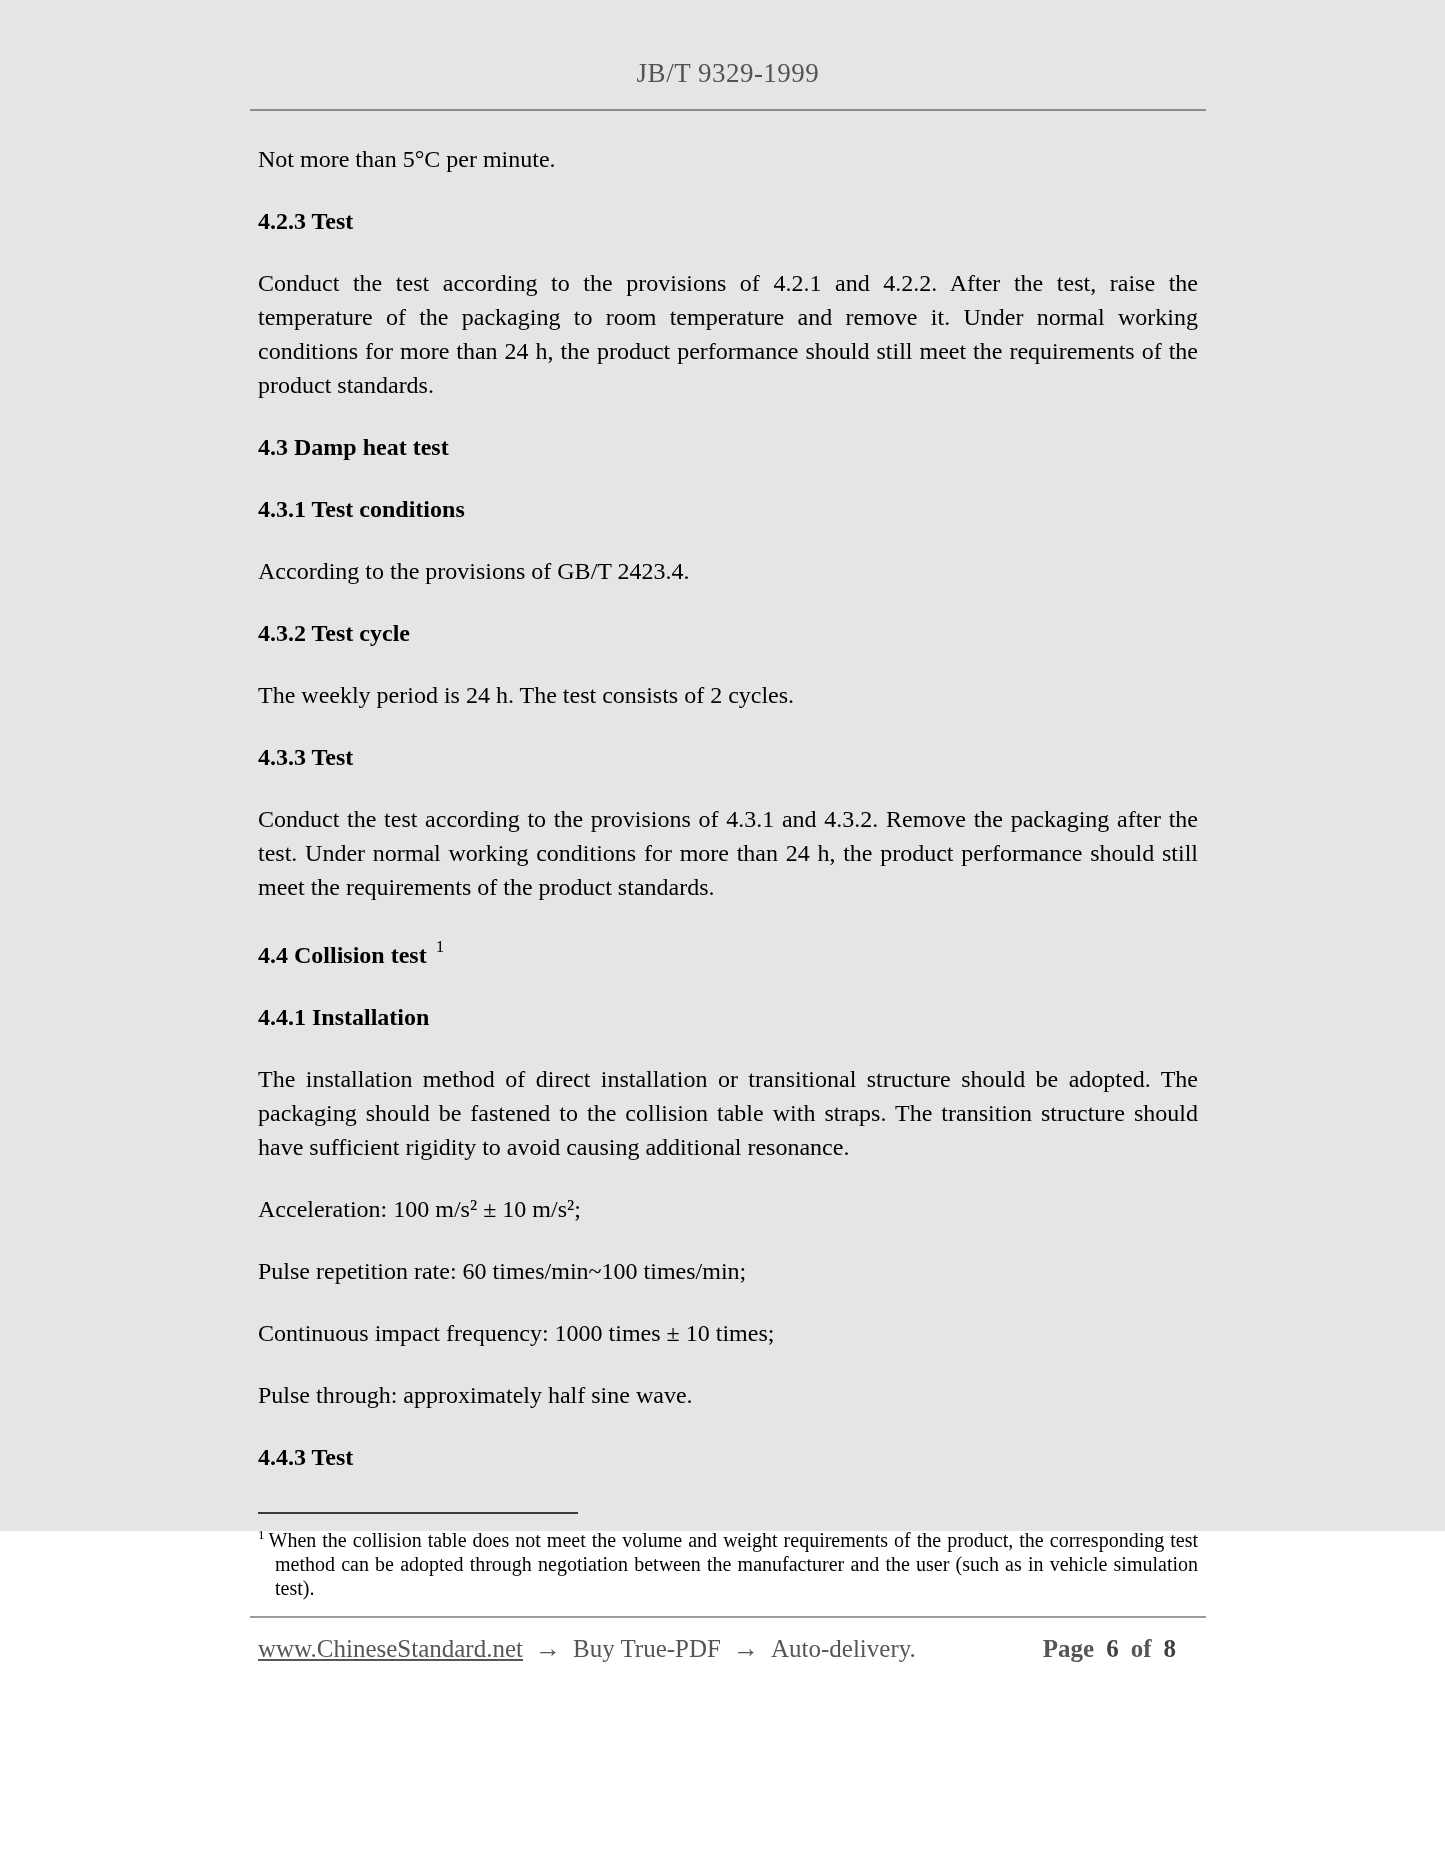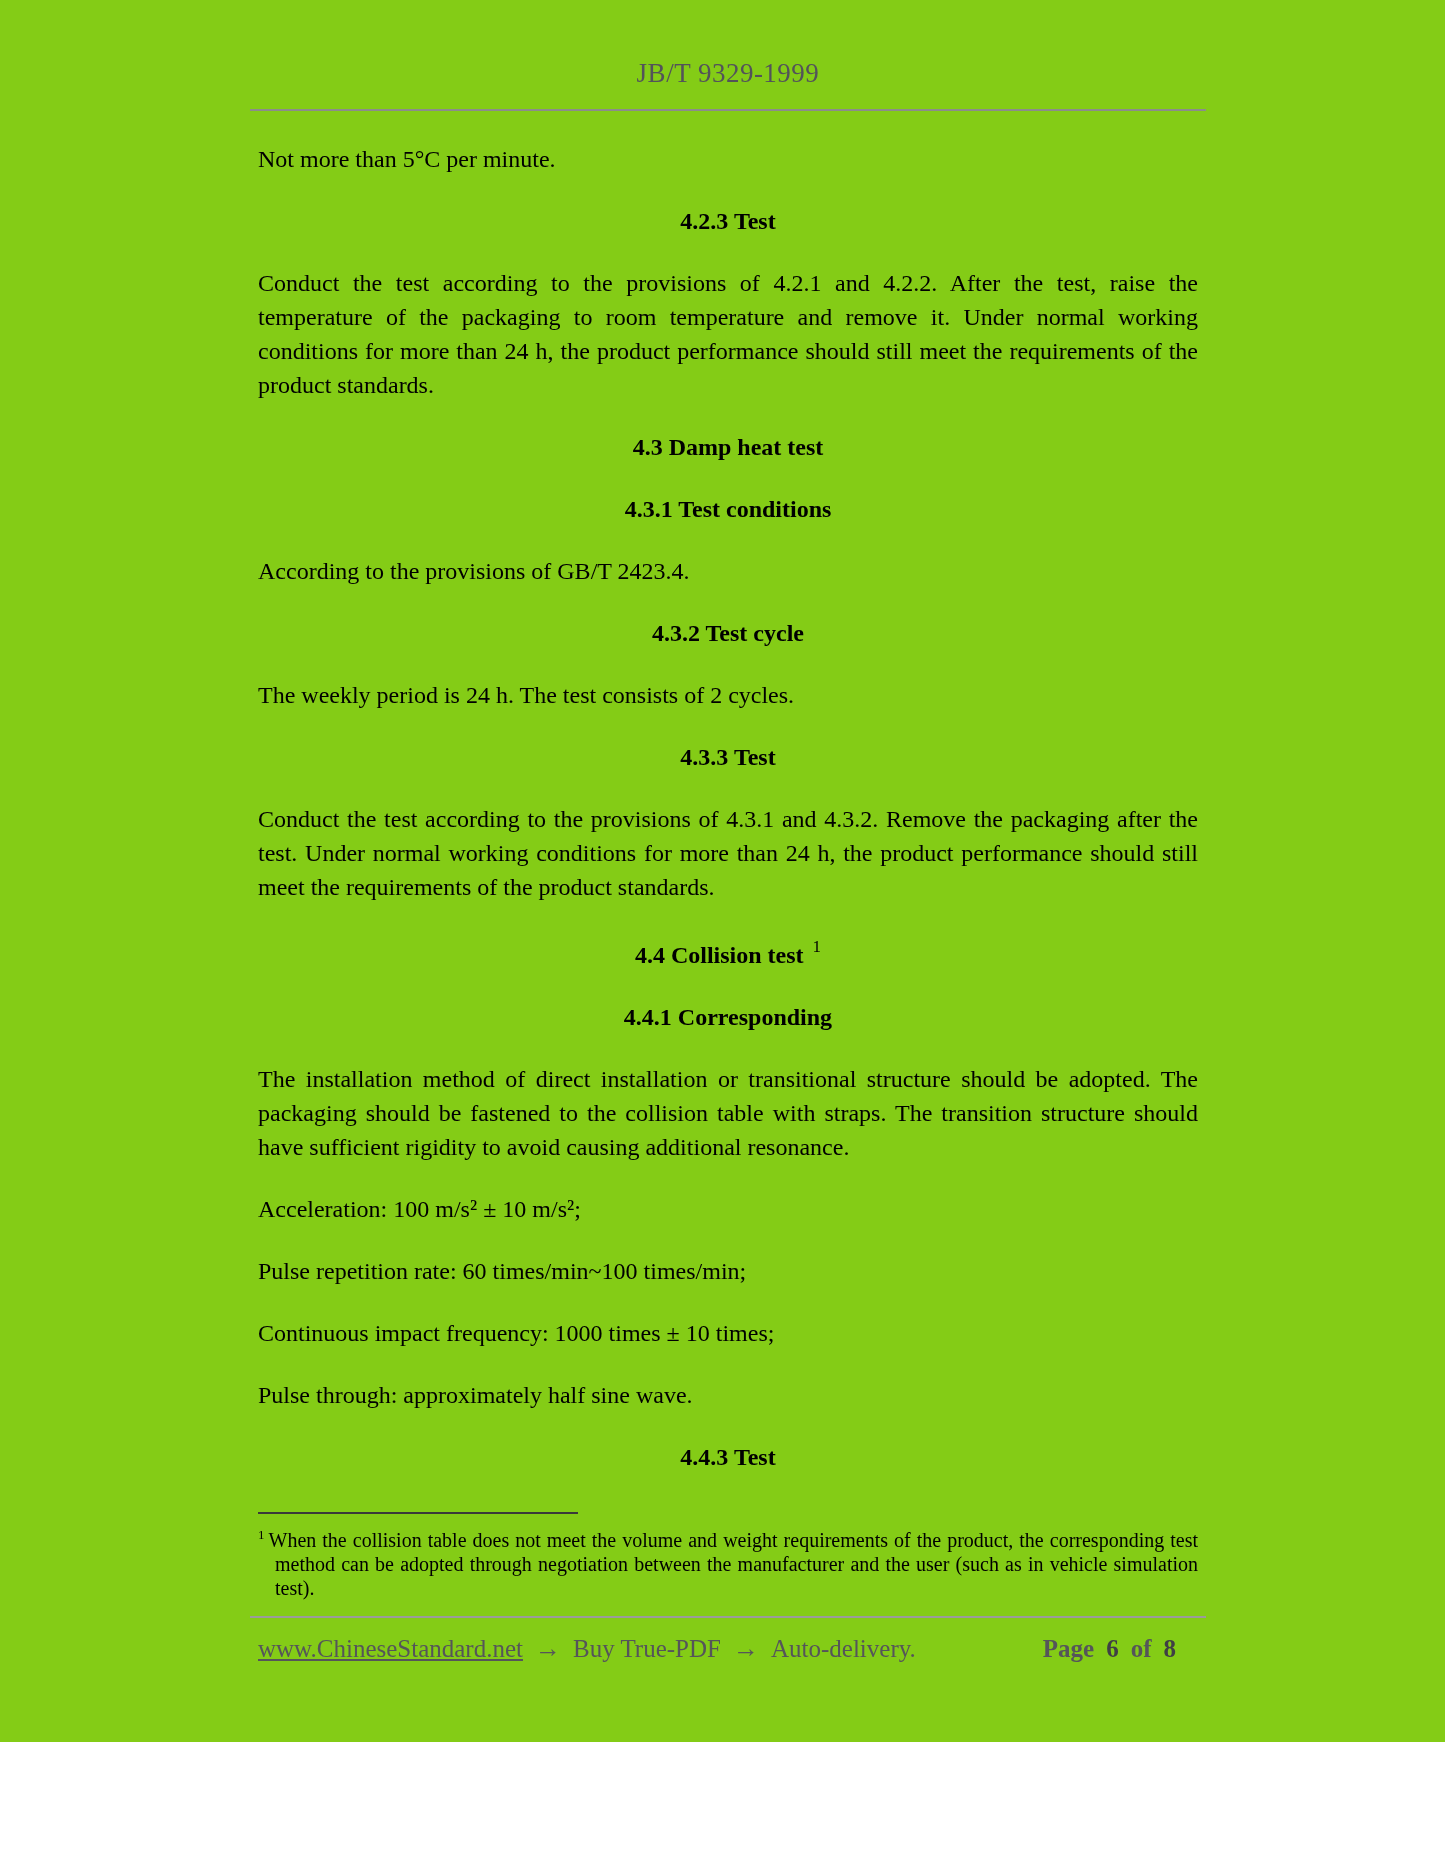--- a/index.html
+++ b/index.html
@@ -2,21 +2,21 @@
 <html><head>
 <meta charset="utf-8">
 <style>
   html, body { margin: 0; padding: 0; background: #ffffff; }
   body {
     width: 1445px; height: 1870px;
     font-family: "Liberation Serif", "DejaVu Serif", serif;
     color: #000;
     overflow: hidden;
   }
-  .page { position: relative; width: 1445px; height: 1742px; background: #84cc16; }
+  .page { position: relative; width: 1445px; height: 1531px; background: #e5e5e5; }
   .content { position: absolute; left: 258px; top: 0; width: 940px; }
 
   .doc-header {
     padding-top: 57px;
     text-align: center;
     font-size: 27px;
     line-height: 32px;
     color: #53535a;
     letter-spacing: 0.5px;
   }
@@ -26,21 +26,21 @@
     margin: 20px -8px 0 -8px;
   }
 
   .para, .hd {
     margin: 28px 0;
     font-size: 24px;
     line-height: 34px;
   }
   .para { text-align: justify; }
   .para:first-of-type { margin-top: 31px; }
-  .hd { font-weight: bold; text-align: center; }
+  .hd { font-weight: bold; }
   .fn-ref {
     font-weight: 400;
     font-size: 17px;
     margin-left: 9px;
     position: relative;
     top: -2px;
   }
 
   .footnote-rule {
     border: none;
@@ -101,21 +101,21 @@
     <div class="hd">4.3 Damp heat test</div>
     <div class="hd">4.3.1 Test conditions</div>
     <p class="para">According to the provisions of GB/T 2423.4.</p>
     <div class="hd">4.3.2 Test cycle</div>
     <p class="para">The weekly period is 24 h. The test consists of 2 cycles.</p>
     <div class="hd">4.3.3 Test</div>
     <p class="para">Conduct the test according to the provisions of 4.3.1 and 4.3.2. Remove the packaging after the test. Under normal working conditions for more than 24 h, the product performance should still meet the requirements of the product standards.</p>
     <div class="hd">
       <span>4.4 Collision test</span><sup class="fn-ref">1</sup>
     </div>
-    <div class="hd">4.4.1 Corresponding</div>
+    <div class="hd">4.4.1 Installation</div>
     <p class="para">The installation method of direct installation or transitional structure should be adopted. The packaging should be fastened to the collision table with straps. The transition structure should have sufficient rigidity to avoid causing additional resonance.</p>
     <p class="para">Acceleration: 100 m/s² ± 10 m/s²;</p>
     <p class="para">Pulse repetition rate: 60 times/min~100 times/min;</p>
     <p class="para">Continuous impact frequency: 1000 times ± 10 times;</p>
     <p class="para">Pulse through: approximately half sine wave.</p>
     <div class="hd">4.4.3 Test</div>
 
     <hr class="footnote-rule">
     <p class="footnote"><sup>1</sup><span>When the collision table does not meet the volume and weight requirements of the product, the corresponding test method can be adopted through negotiation between the manufacturer and the user (such as in vehicle simulation test).</span></p>
 

